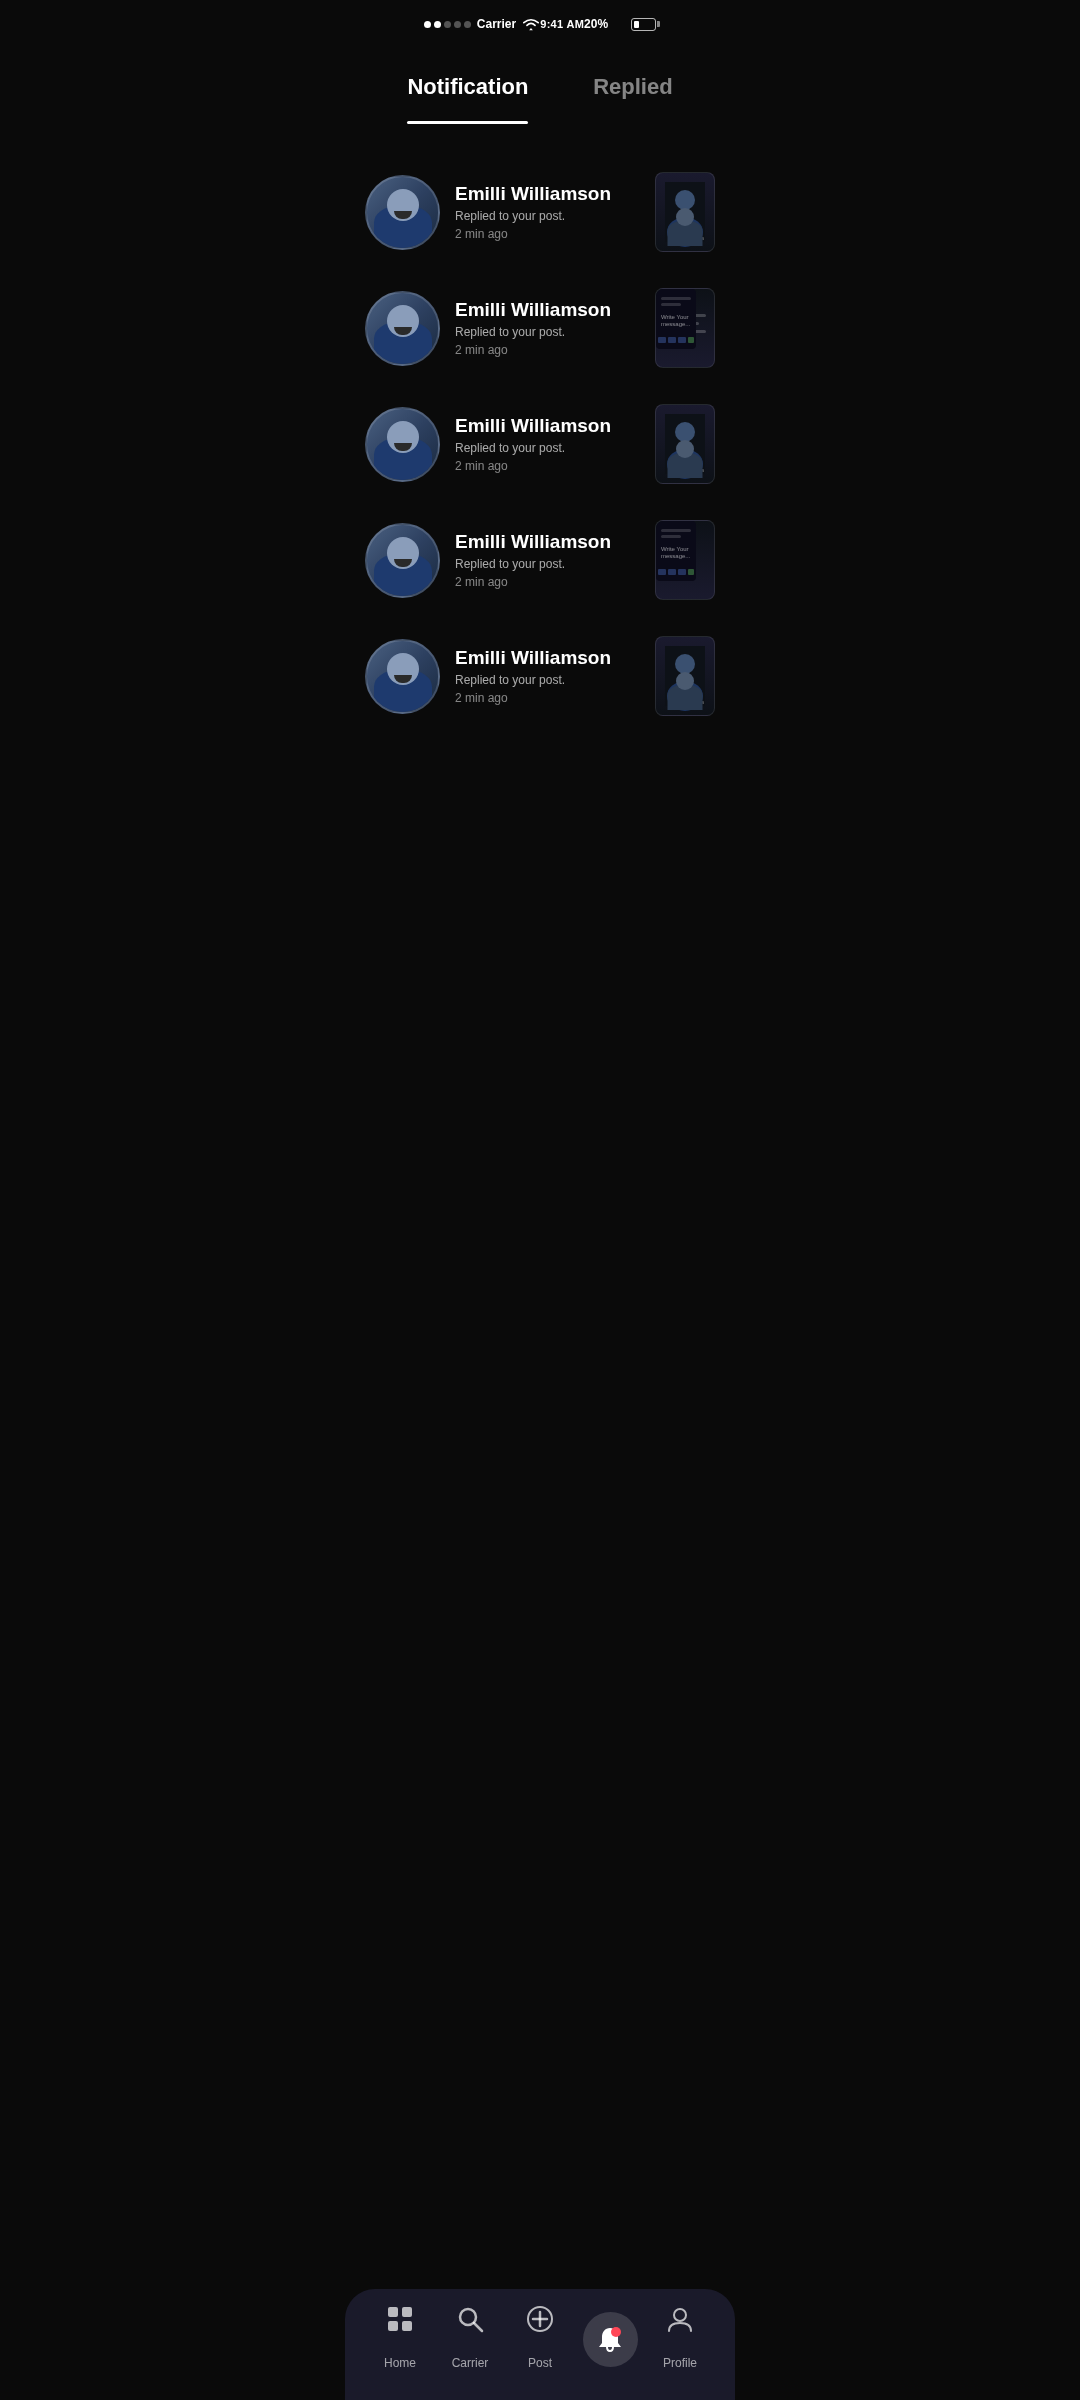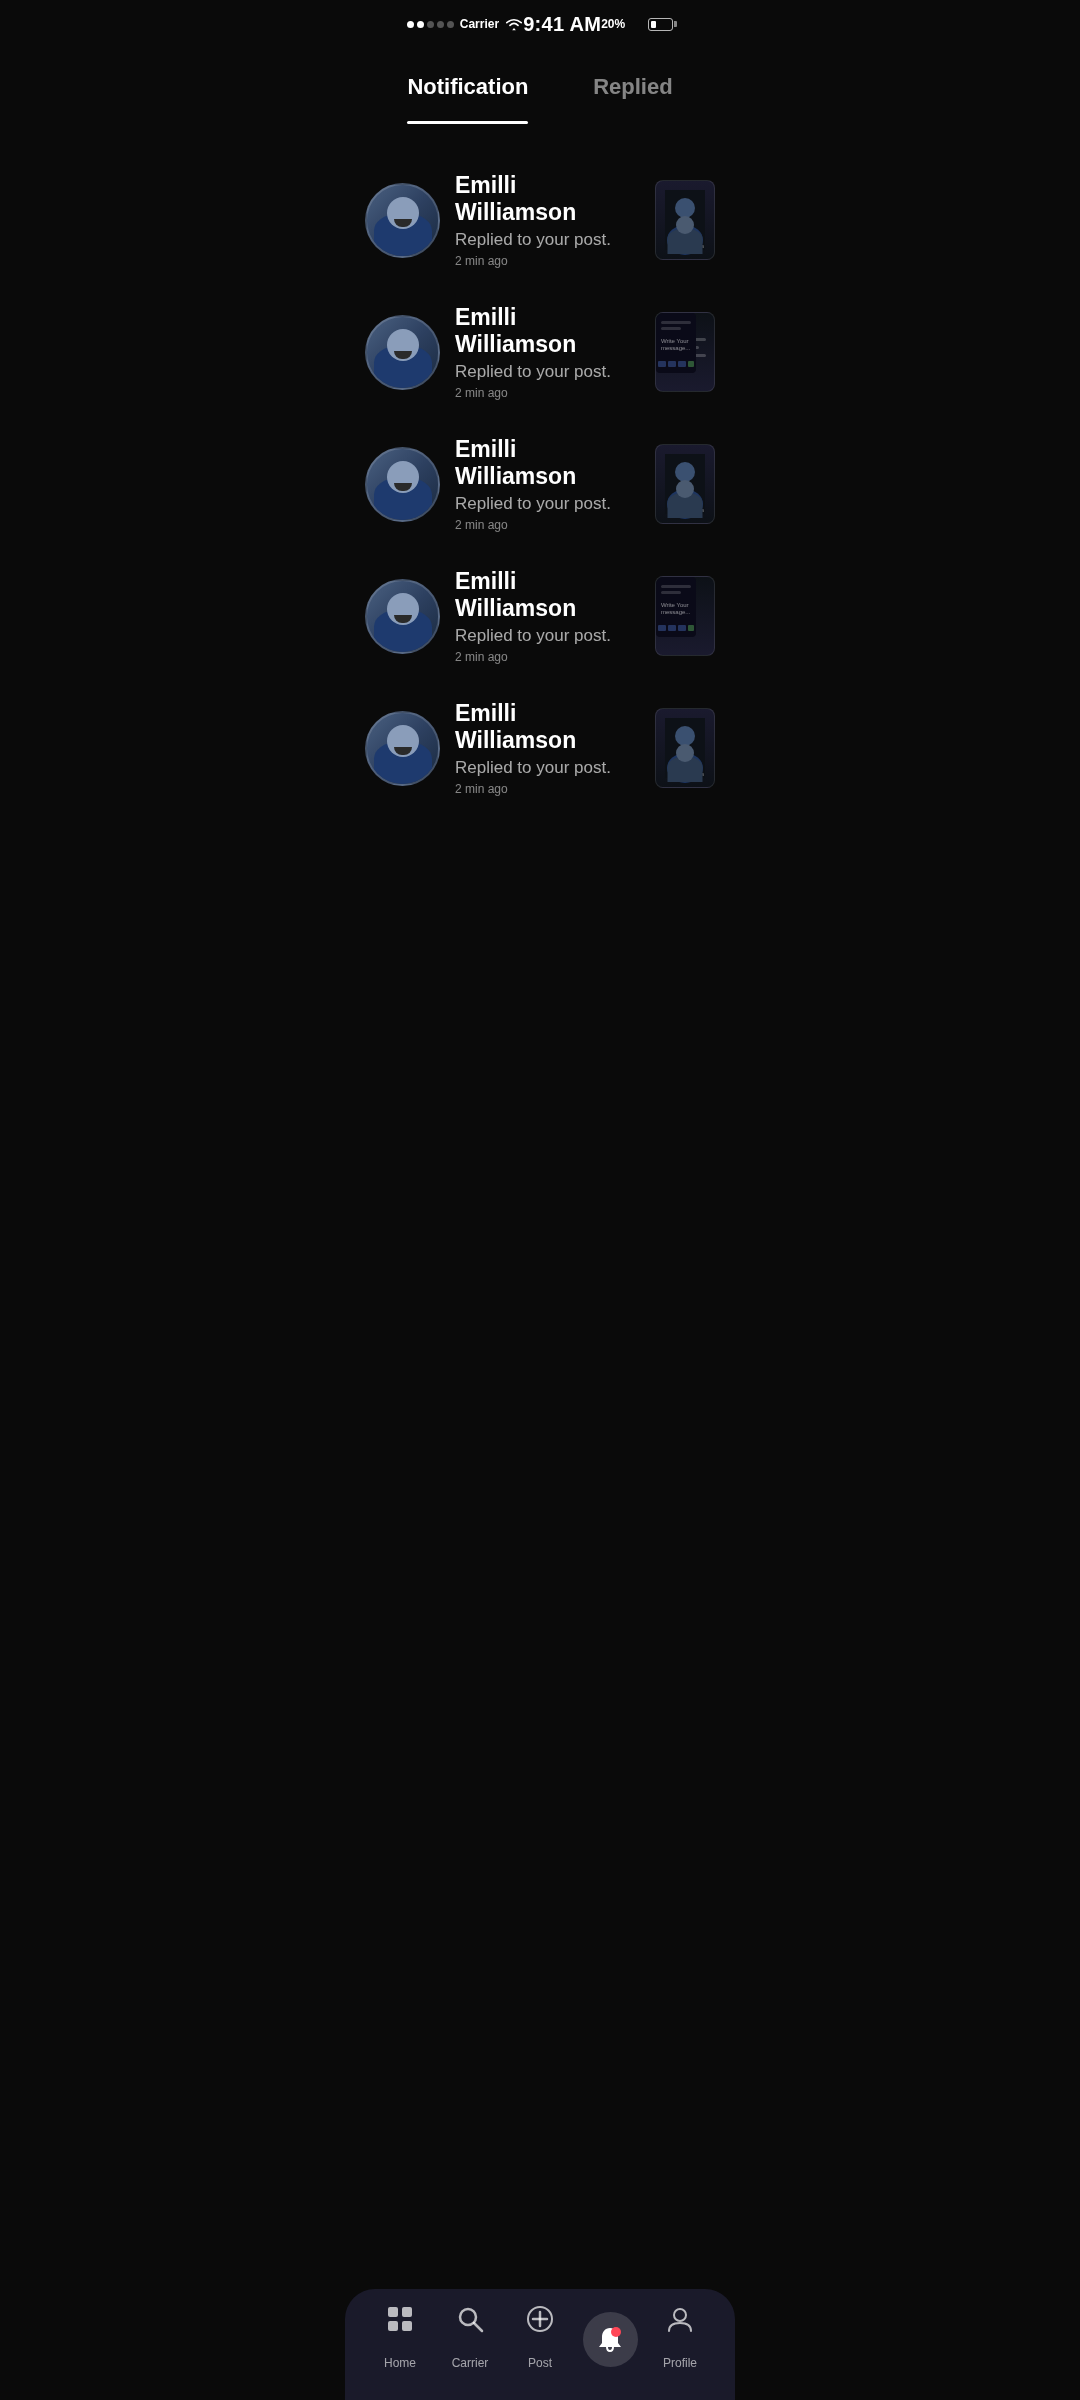--- a/index.html
+++ b/index.html
@@ -47,21 +47,21 @@
 
     .dot.filled { background: #fff; }
     .dot.empty { background: rgba(255,255,255,0.3); }
 
     .wifi-icon {
       width: 18px;
       height: 14px;
     }
 
     .status-center {
-      font-size: 20px;
+      font-size: 11px;
       font-weight: 600;
       letter-spacing: 0.3px;
     }
 
     .status-right {
       display: flex;
       align-items: center;
       gap: 23px;
       font-size: 12px;
       font-weight: 600;
@@ -199,28 +199,28 @@
       border-radius: 0 0 8px 8px;
       z-index: 3;
       top: 34px;
     }
 
     .notification-content {
       flex: 1;
     }
 
     .notif-name {
-      font-size: 23px;
+      font-size: 19px;
       font-weight: 700;
       color: #ffffff;
       margin-bottom: 4px;
     }
 
     .notif-action {
-      font-size: 17px;
+      font-size: 12px;
       color: rgba(255,255,255,0.65);
       margin-bottom: 4px;
     }
 
     .notif-time {
       font-size: 12px;
       color: rgba(255,255,255,0.5);
     }
 
     .notif-thumbnail {

